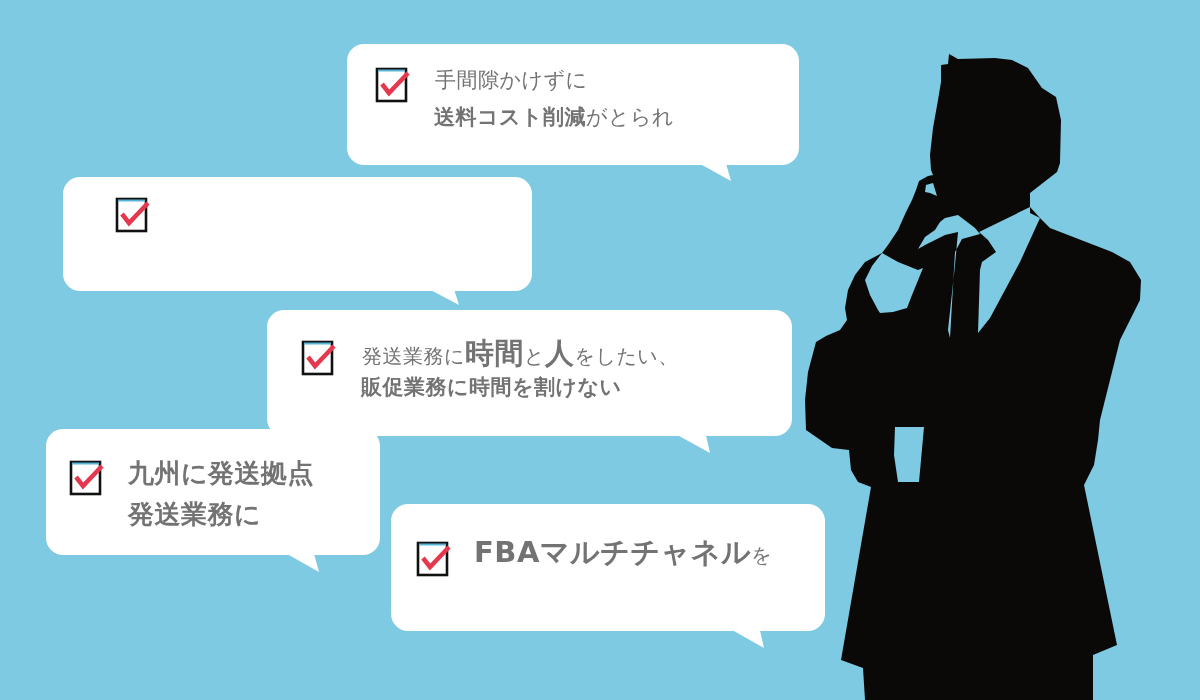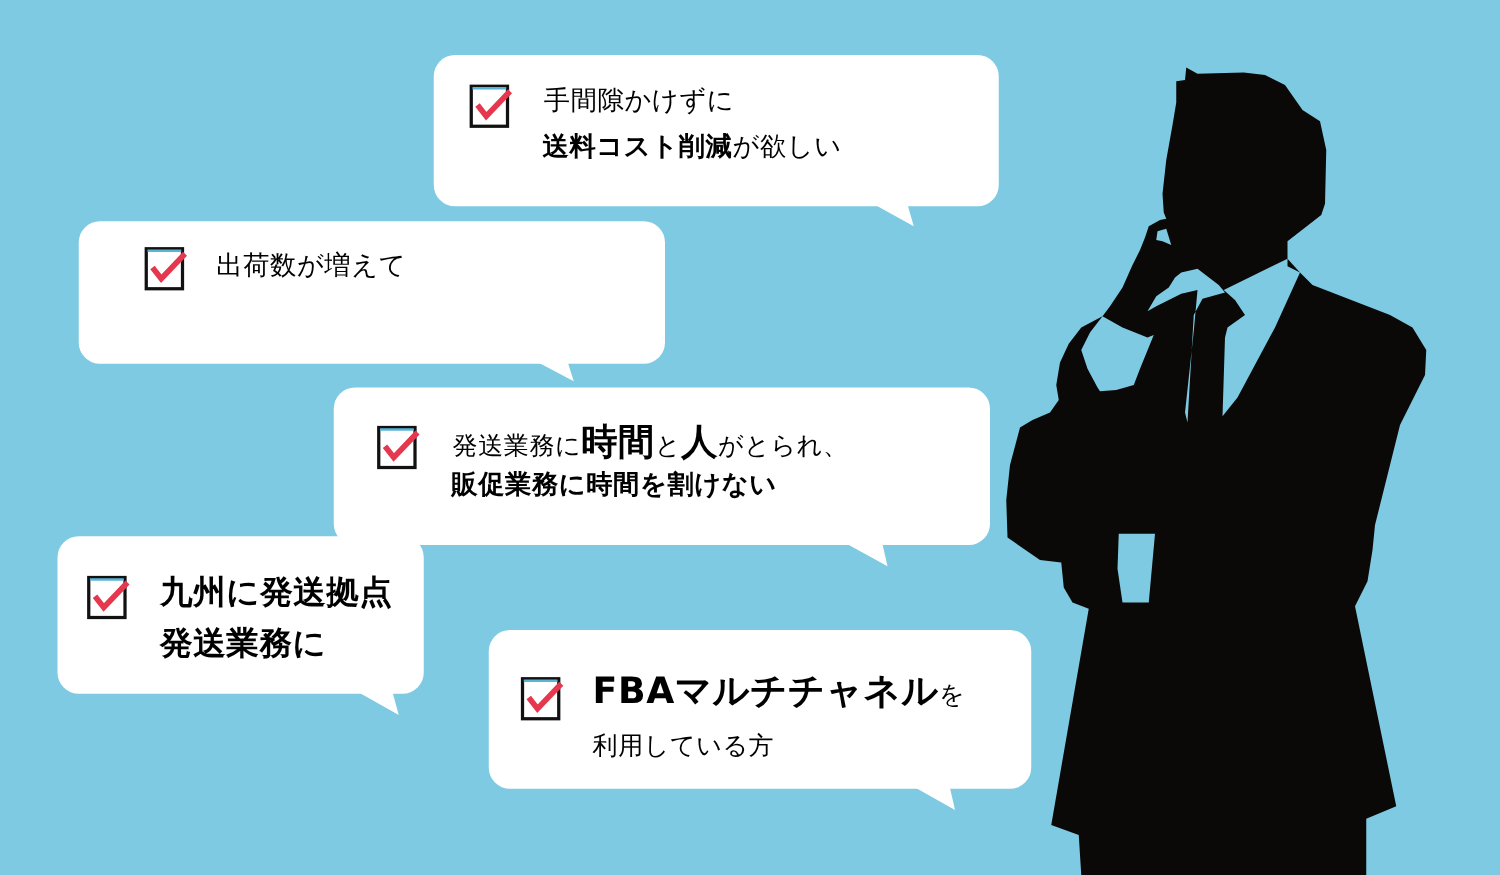--- a/index.html
+++ b/index.html
@@ -33,21 +33,21 @@
   }
   .check-icon {
     position: absolute;
     width: 40px;
     height: 40px;
   }
   .line {
     position: absolute;
     white-space: nowrap;
     letter-spacing: 0.5px;
-    color: #000000;
+    color: #737373;
   }
   .small {
     font-size: 21px;
     font-weight: 400;
   }
   .big {
     font-size: 21px;
     font-weight: 700;
   }
   .mid {
@@ -210,60 +210,58 @@
   </svg>
 
   <div class="bubble" style="left:347px; top:44px; width:452px; height:121px;">
     <svg class="check-icon" viewBox="0 0 40 40" style="left:27px; top:20px;">
       <rect x="3" y="5" width="29" height="32" fill="none" stroke="#111" stroke-width="2.6"></rect>
       <line x1="4" y1="6.5" x2="31" y2="6.5" stroke="#5ab4d6" stroke-width="2"></line>
       <polyline points="8,20 15,29 34,9" fill="none" stroke="#e5384f" stroke-width="4.5" stroke-linejoin="miter"></polyline>
     </svg>
     <div class="line small" style="left:88px; top:22px;">手間隙かけずに</div>
     <div class="line" style="left:87px; top:59px;">
-      <span class="big">送料コスト削減</span><span class="small">が欲しい</span>
+      <span class="big">送料コスト削減</span><span class="small">がとられ</span>
     </div>
   </div>
 
   <div class="bubble" style="left:63px; top:177px; width:469px; height:114px;">
     <svg class="check-icon" viewBox="0 0 40 40" style="left:51px; top:17px;">
       <rect x="3" y="5" width="29" height="32" fill="none" stroke="#111" stroke-width="2.6"></rect>
       <line x1="4" y1="6.5" x2="31" y2="6.5" stroke="#5ab4d6" stroke-width="2"></line>
       <polyline points="8,20 15,29 34,9" fill="none" stroke="#e5384f" stroke-width="4.5" stroke-linejoin="miter"></polyline>
     </svg>
-    <div class="line small" style="left:110px; top:21px;">出荷数が増えて</div>
   </div>
 
   <div class="bubble" style="left:267px; top:310px; width:525px; height:126px;">
     <svg class="check-icon" viewBox="0 0 40 40" style="left:33px; top:27px;">
       <rect x="3" y="5" width="29" height="32" fill="none" stroke="#111" stroke-width="2.6"></rect>
       <line x1="4" y1="6.5" x2="31" y2="6.5" stroke="#5ab4d6" stroke-width="2"></line>
       <polyline points="8,20 15,29 34,9" fill="none" stroke="#e5384f" stroke-width="4.5" stroke-linejoin="miter"></polyline>
     </svg>
     <div class="line" style="left:95px; top:24px;">
-      <span class="mid">発送業務に</span><span class="emph">時間</span><span class="mid">と</span><span class="emph">人</span><span class="mid">がとられ、</span>
+      <span class="mid">発送業務に</span><span class="emph">時間</span><span class="mid">と</span><span class="emph">人</span><span class="mid">をしたい、</span>
     </div>
     <div class="line big" style="left:94px; top:63px;">販促業務に時間を割けない</div>
   </div>
 
-  <div class="bubble" style="left:46px; top:429px; width:293px; height:126px;">
+  <div class="bubble" style="left:46px; top:429px; width:334px; height:126px;">
     <svg class="check-icon" viewBox="0 0 40 40" style="left:22px; top:28px;">
       <rect x="3" y="5" width="29" height="32" fill="none" stroke="#111" stroke-width="2.6"></rect>
       <line x1="4" y1="6.5" x2="31" y2="6.5" stroke="#5ab4d6" stroke-width="2"></line>
       <polyline points="8,20 15,29 34,9" fill="none" stroke="#e5384f" stroke-width="4.5" stroke-linejoin="miter"></polyline>
     </svg>
     <div class="line" style="left:82px; top:27px; font-size:26px; font-weight:700;">九州に発送拠点</div>
     <div class="line" style="left:82px; top:68px; font-size:26px; font-weight:700;">発送業務に</div>
   </div>
 
   <div class="bubble" style="left:391px; top:504px; width:434px; height:127px;padding-left:29px;">
     <svg class="check-icon" viewBox="0 0 40 40" style="left:24px; top:34px;">
       <rect x="3" y="5" width="29" height="32" fill="none" stroke="#111" stroke-width="2.6"></rect>
       <line x1="4" y1="6.5" x2="31" y2="6.5" stroke="#5ab4d6" stroke-width="2"></line>
       <polyline points="8,20 15,29 34,9" fill="none" stroke="#e5384f" stroke-width="4.5" stroke-linejoin="miter"></polyline>
     </svg>
     <div class="line" style="left:83px; top:29px;">
       <span style="font-size:29px; font-weight:700;">FBAマルチチャネル</span><span style="font-size:20px; font-weight:400;">を</span>
     </div>
-    <div class="line" style="left:83px; top:79px; font-size:20px; font-weight:400;">利用している方</div>
   </div>
 
 </div>
 
 </body></html>

